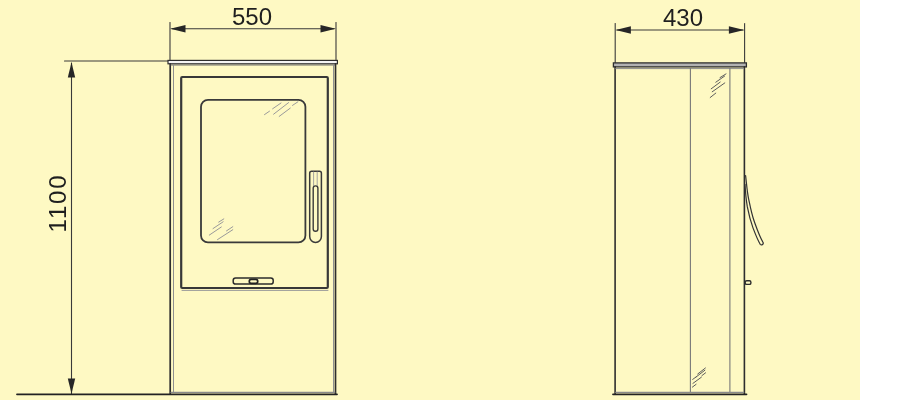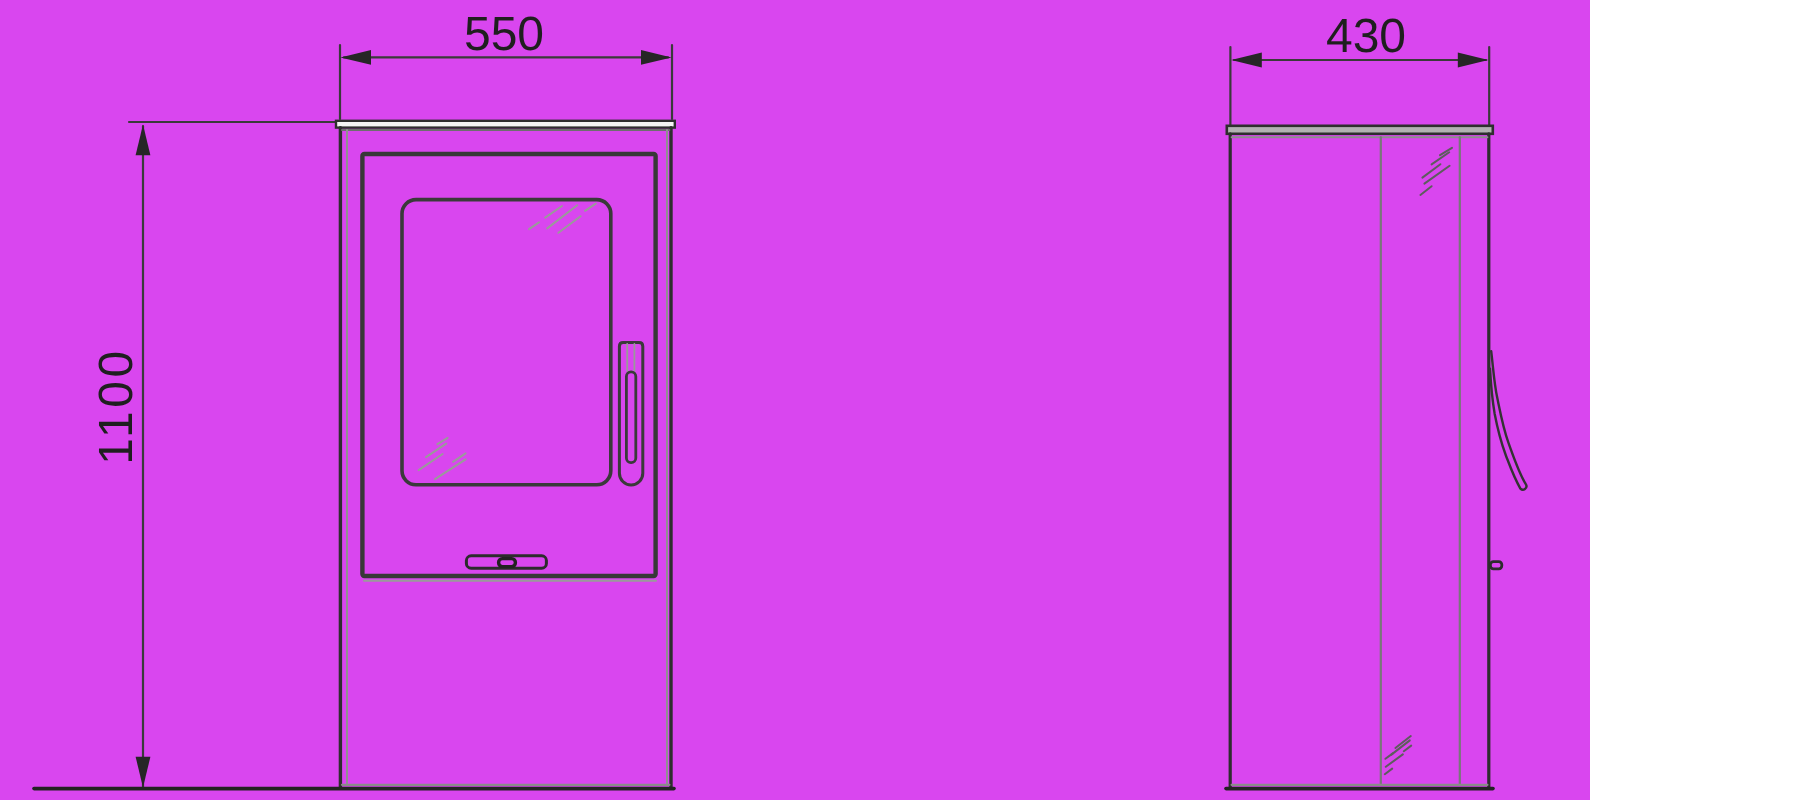--- a/index.html
+++ b/index.html
@@ -1,16 +1,16 @@
 <!DOCTYPE html>
 <html><head>
 <meta charset="utf-8">
 <style>
   html,body{margin:0;padding:0;background:#ffffff;}
-  #wrap{width:795px;height:400px;position:relative;overflow:hidden;background:#d946ef;}
+  #wrap{width:860px;height:400px;position:relative;overflow:hidden;background:#fef9c3;}
   svg{display:block;}
   text{font-family:"Liberation Sans", sans-serif; fill:#1f1f1f;}
 </style>
 </head>
 <body>
 
 <div id="wrap">
 <svg width="900" height="400" viewBox="0 0 900 400" fill="none" stroke-linecap="round">
 
   <text x="252" y="25.2" font-size="24" text-anchor="middle" stroke="none">550</text>

